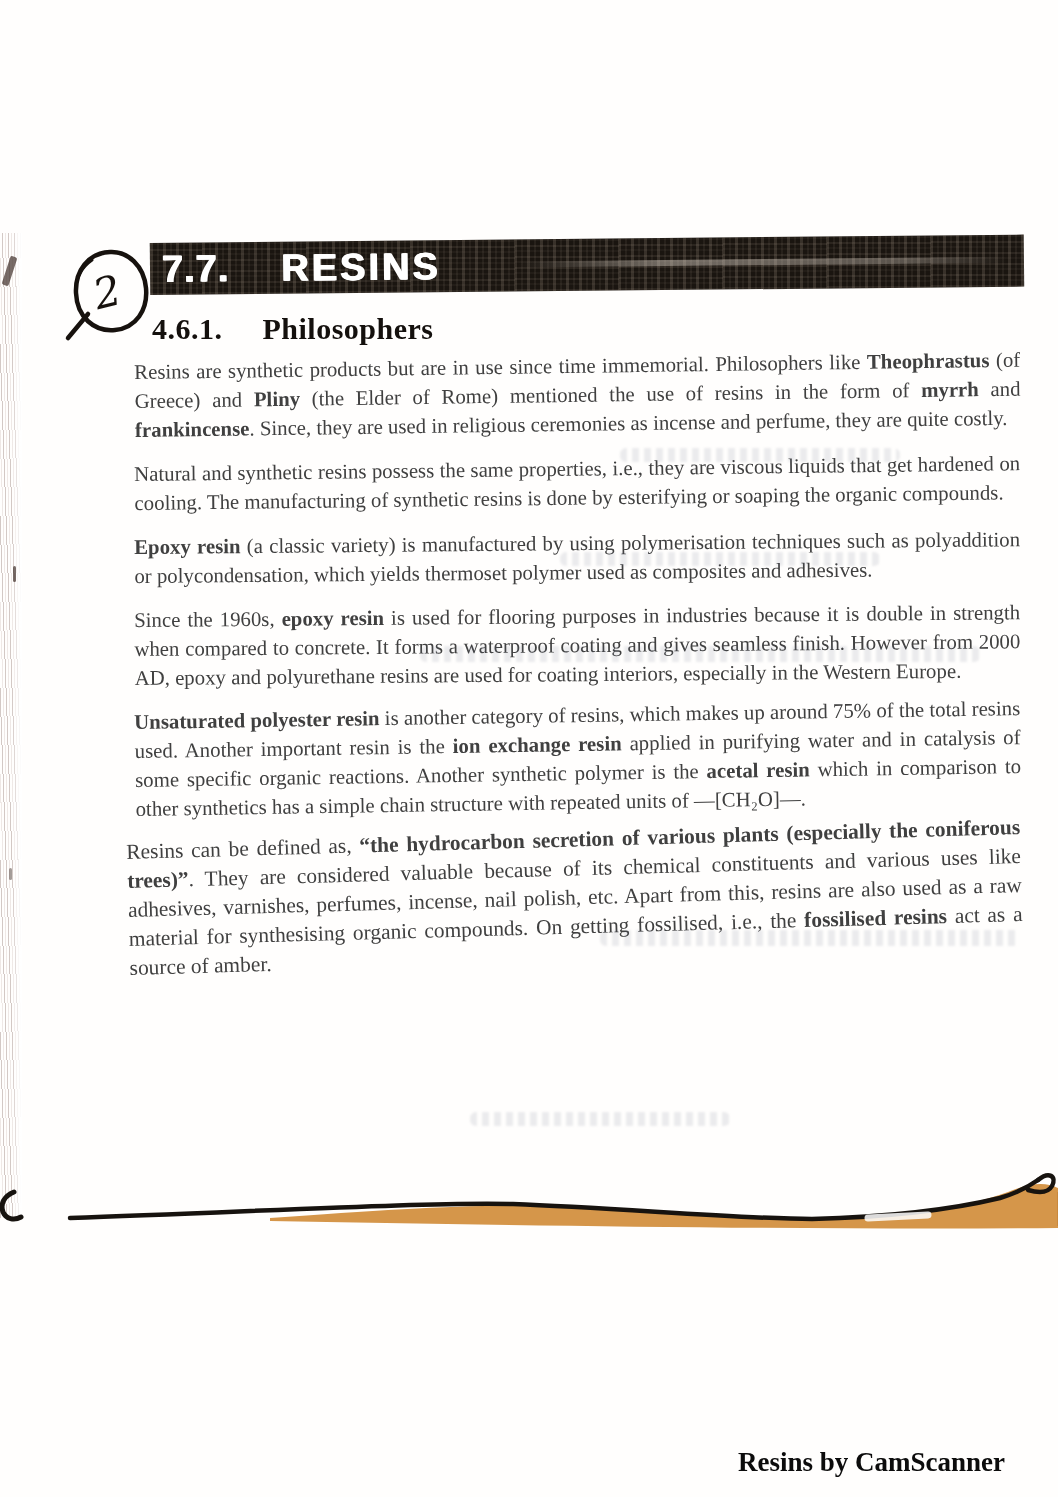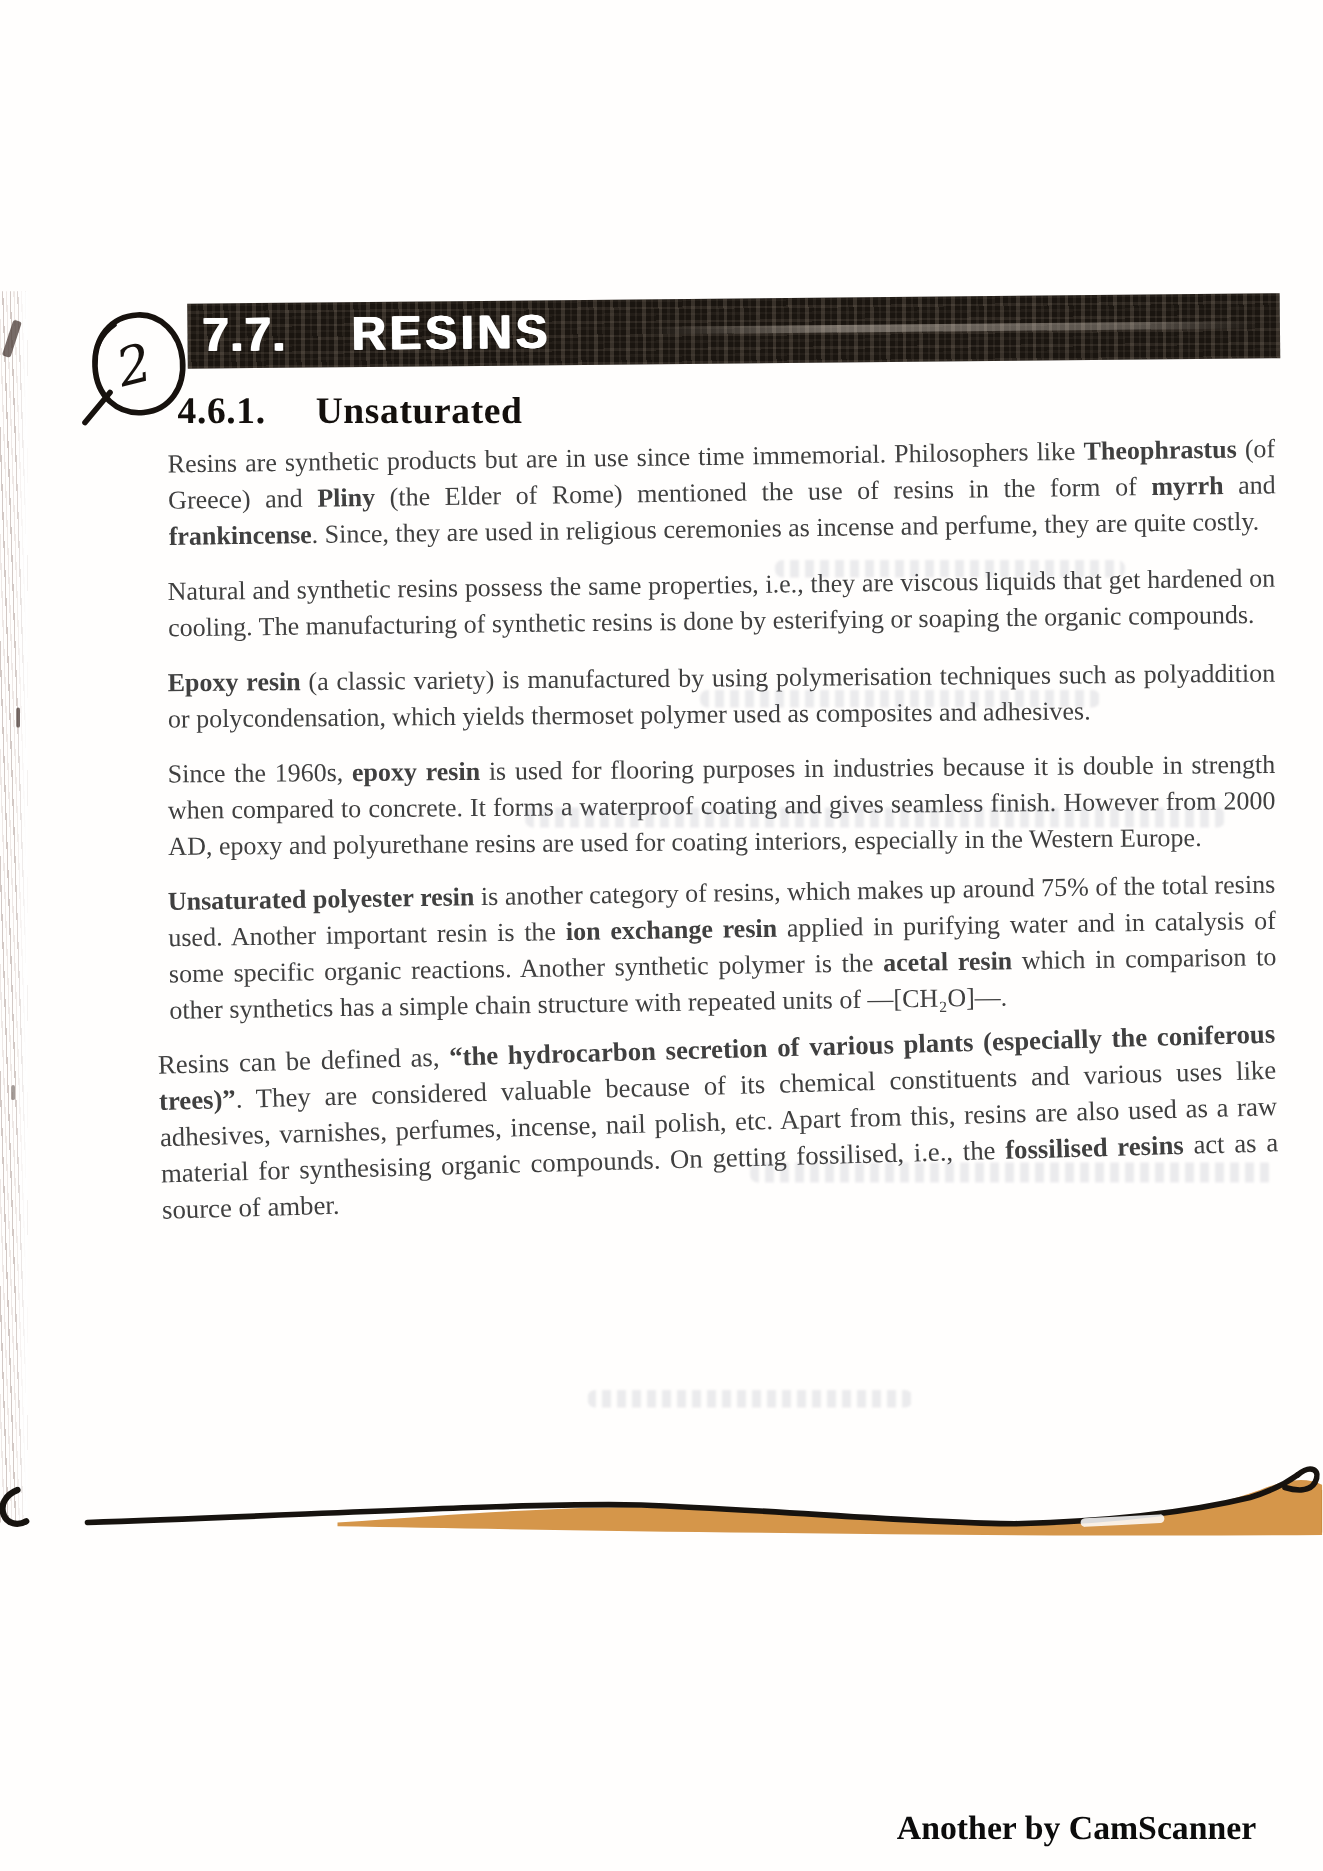--- a/index.html
+++ b/index.html
@@ -48,21 +48,21 @@
   .header-title {
     font-size:38px; margin-left:52px; letter-spacing:3px; position:relative; z-index:2;
     text-shadow:.7px 0 #fff, -.7px 0 #fff;
   }
 
   
   .circled-note { position:absolute; left:58px; top:240px; }
 
   
   .subsection {
-    position:absolute; left:142px; top:312px; display:flex;
+    position:absolute; left:152px; top:312px; display:flex;
     font-size:30px; font-weight:700; color:#14100d; letter-spacing:.5px;
   }
   .subsection .sub-title { margin-left:40px; }
 
   
   .body-copy {
     position:absolute; left:134px; top:357px; width:886px;
     font-size:20.8px; line-height:29px; color:#404040; text-align:justify;
   }
   .body-copy p { margin:0 0 15px 0; transform-origin:left top; }
@@ -112,21 +112,21 @@
 
   <svg class="circled-note" width="104" height="104" viewBox="0 0 104 104">
     <path d="M52,12 C30,13 17,31 18,53 C19,77 36,92 57,90 C78,88 90,70 88,48 C86,26 70,11 52,12 Z" fill="none" stroke="#17120e" stroke-width="4.5" stroke-linecap="round"></path>
     <path d="M34,20 C24,27 18,38 18,50" fill="none" stroke="#17120e" stroke-width="3" stroke-linecap="round"></path>
     <path d="M10,98 L30,74" fill="none" stroke="#17120e" stroke-width="4.5" stroke-linecap="round"></path>
     <text x="36" y="66" font-size="42" font-family="DejaVu Serif, serif" font-style="italic" fill="#17120e" transform="rotate(-14 52 52)">2</text>
   </svg>
 
   <div class="subsection">
     <span class="sub-num">4.6.1.</span>
-    <span class="sub-title">Unsaturated</span>
+    <span class="sub-title">Philosophers</span>
   </div>
 
   <div class="body-copy">
     <p class="r1"><span>Resins are synthetic products but are in use since time immemorial. Philosophers like </span><b>Theophrastus</b><span> (of Greece) and </span><b>Pliny</b><span> (the Elder of Rome) mentioned the use of resins in the form of </span><b>myrrh</b><span> and </span><b>frankincense</b><span>. Since, they are used in religious ceremonies as incense and perfume, they are quite costly.</span></p>
     <p class="r2"><span>Natural and synthetic resins possess the same properties, i.e., they are viscous liquids that get hardened on cooling. The manufacturing of synthetic resins is done by esterifying or soaping the organic compounds.</span></p>
     <p class="r3"><b>Epoxy resin</b><span> (a classic variety) is manufactured by using polymerisation techniques such as polyaddition or polycondensation, which yields thermoset polymer used as composites and adhesives.</span></p>
     <p class="r4"><span>Since the 1960s, </span><b>epoxy resin</b><span> is used for flooring purposes in industries because it is double in strength when compared to concrete. It forms a waterproof coating and gives seamless finish. However from 2000 AD, epoxy and polyurethane resins are used for coating interiors, especially in the Western Europe.</span></p>
     <p class="r5"><b>Unsaturated polyester resin</b><span> is another category of resins, which makes up around 75% of the total resins used. Another important resin is the </span><b>ion exchange resin</b><span> applied in purifying water and in catalysis of some specific organic reactions. Another synthetic polymer is the </span><b>acetal resin</b><span> which in comparison to other synthetics has a simple chain structure with repeated units of —[CH₂O]—.</span></p>
     <p class="r6"><span>Resins can be defined as, </span><b>“the hydrocarbon secretion of various plants (especially the coniferous trees)”</b><span>. They are considered valuable because of its chemical constituents and various uses like adhesives, varnishes, perfumes, incense, nail polish, etc. Apart from this, resins are also used as a raw material for synthesising organic compounds. On getting fossilised, i.e., the </span><b>fossilised resins</b><span> act as a source of amber.</span></p>
   </div>
@@ -141,15 +141,15 @@
     <path d="M270,88 C400,79 480,73 560,77 C680,84 760,90 812,90 C900,88 958,80 1008,62
              C1028,54 1044,51 1058,58 L1058,98 C800,100 500,95 270,91 Z" fill="#d5964a"></path>
     <path d="M1058,62 L1058,96" stroke="#c9883c" stroke-width="2"></path>
     <path d="M70,88 C250,82 420,72 513,74 C620,78 740,89 812,89 C890,87 950,80 1000,68
              C1020,62 1031,55 1038,50" fill="none" stroke="#17130f" stroke-width="4.5" stroke-linecap="round"></path>
     <path d="M1038,50 C1049,41 1057,46 1052,56 C1048,63 1038,63 1028,60" fill="none" stroke="#17130f" stroke-width="4.5" stroke-linecap="round"></path>
     <path d="M868,88 L928,85" stroke="#ffffff" stroke-width="7" stroke-linecap="round" opacity="0.85"></path>
     <path d="M14,62 C4,66 0,74 3,82 C6,89 14,91 21,87" fill="none" stroke="#17130f" stroke-width="5" stroke-linecap="round"></path>
   </svg>
 
-  <div class="watermark">Another by CamScanner</div>
+  <div class="watermark">Resins by CamScanner</div>
 
 </div>
 
 </body></html>

